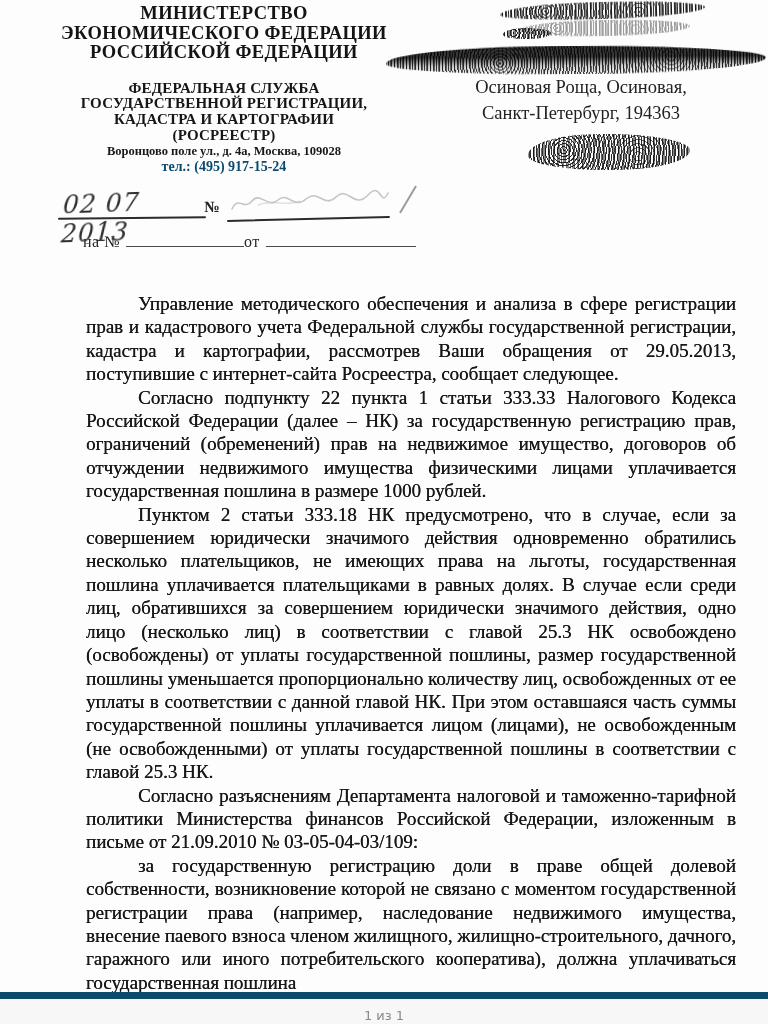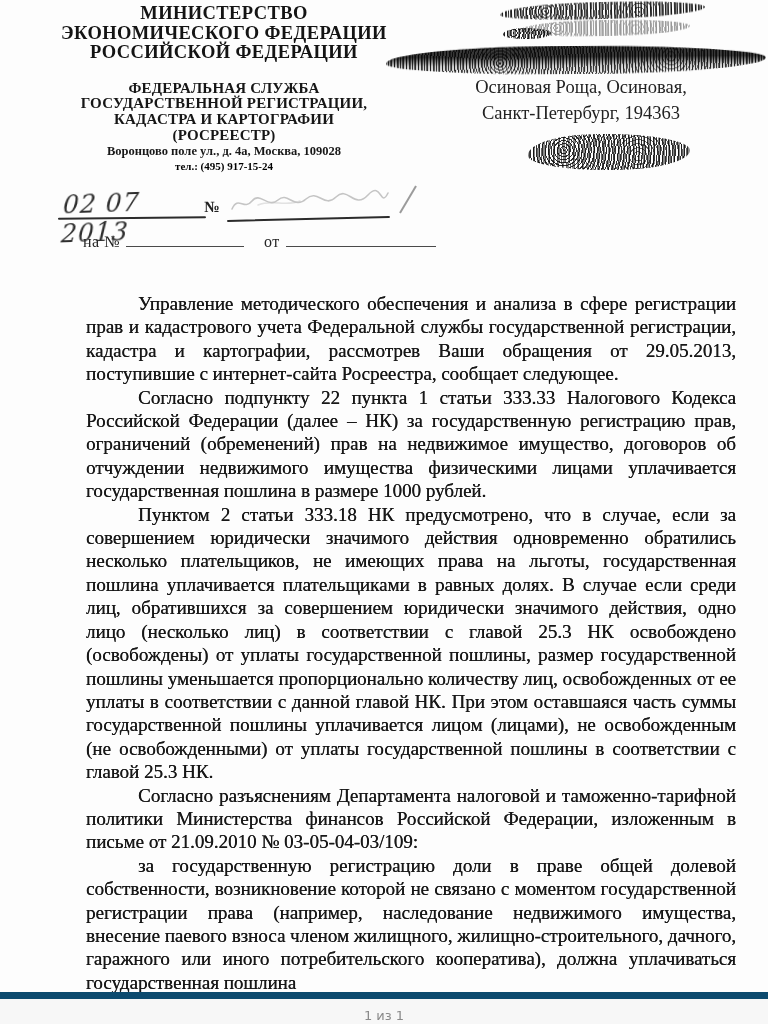--- a/index.html
+++ b/index.html
@@ -14,21 +14,21 @@
   
   .scan-edge{position:absolute;right:0;top:0;width:14px;height:190px;
     background:linear-gradient(to right, rgba(0,0,0,0), rgba(0,0,0,0.10));}
 
   
   .letterhead{position:absolute;left:52px;top:4px;width:344px;text-align:center;}
   .ministry div{font-weight:700;font-size:18.5px;line-height:19.5px;letter-spacing:.4px;color:#141414;}
   .agency{margin-top:18px;}
   .agency div{font-weight:700;font-size:15px;line-height:15.8px;letter-spacing:.2px;color:#161616;}
   .lh-addr{font-weight:700;font-size:12.5px;line-height:15px;color:#181818;}
-  .lh-phone{font-weight:700;font-size:11px;line-height:15px;color:#000000;}
+  .lh-phone{font-weight:700;font-size:14px;line-height:15px;color:#0c4a6e;}
 
   
   .recipient{position:absolute;left:420px;top:74px;width:322px;text-align:center;}
   .recipient div{font-size:18.5px;line-height:26px;color:#222;}
 
   
   .smudge{position:absolute;
     background:
       repeating-radial-gradient(circle at 22% 45%, rgba(10,10,10,.85) 0 1px, transparent 1px 3px),
       repeating-radial-gradient(circle at 68% 62%, rgba(20,20,20,.65) 0 1px, transparent 1px 4px),
@@ -53,21 +53,21 @@
   .rule.num-rule{left:227px;top:218px;width:163px;transform:rotate(-1.4deg);}
   .num-sign{position:absolute;left:204px;top:198px;font-weight:700;font-size:15.5px;color:#232323;}
   .scribble{position:absolute;left:228px;top:183px;}
 
   
   .reply-row{position:absolute;left:83px;top:232px;font-size:16px;color:#262626;}
   .reply-row .lbl{font-size:16px;letter-spacing:.5px;}
   .blank-line{display:inline-block;height:14px;border-bottom:1.6px solid #4a4a4a;vertical-align:baseline;}
   .blank-line.l1{width:118px;margin-left:6px;}
   .blank-line.l2{width:150px;margin-left:6px;}
-  .reply-row .ot{margin-left:20px;}
+  .reply-row .ot{margin-left:0;}
 
   
   .body-text{position:absolute;left:86px;top:292px;width:650px;}
   .body-text p{
     margin:0;text-indent:52px;text-align:justify;
     font-size:19px;line-height:23.4px;color:#181818;
     text-shadow:.25px 0 0 currentColor;
   }
 
   

